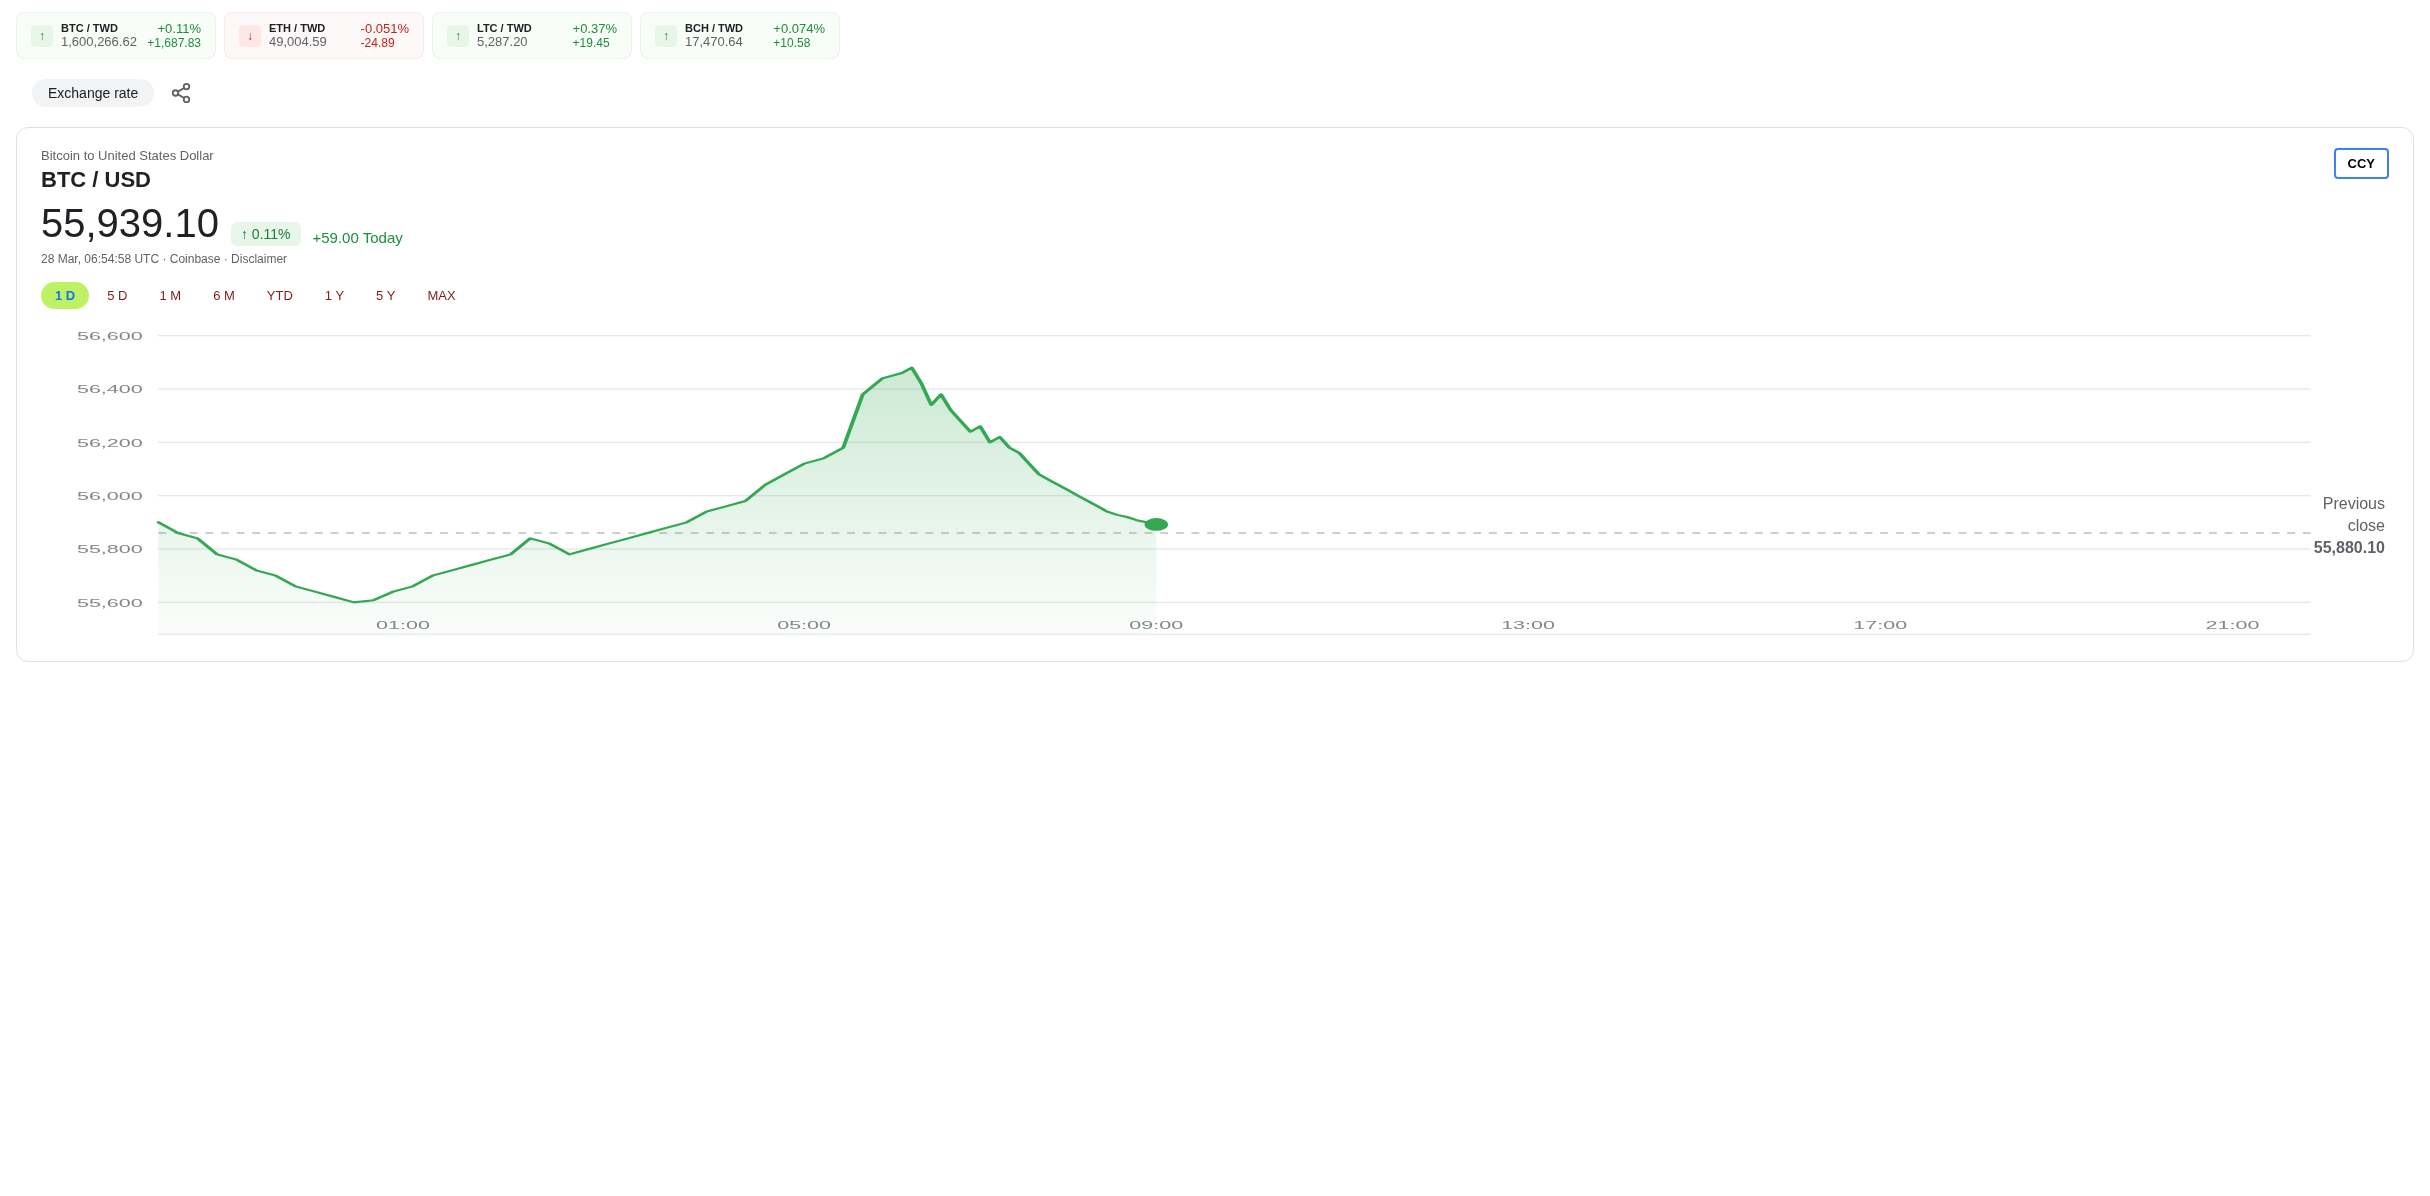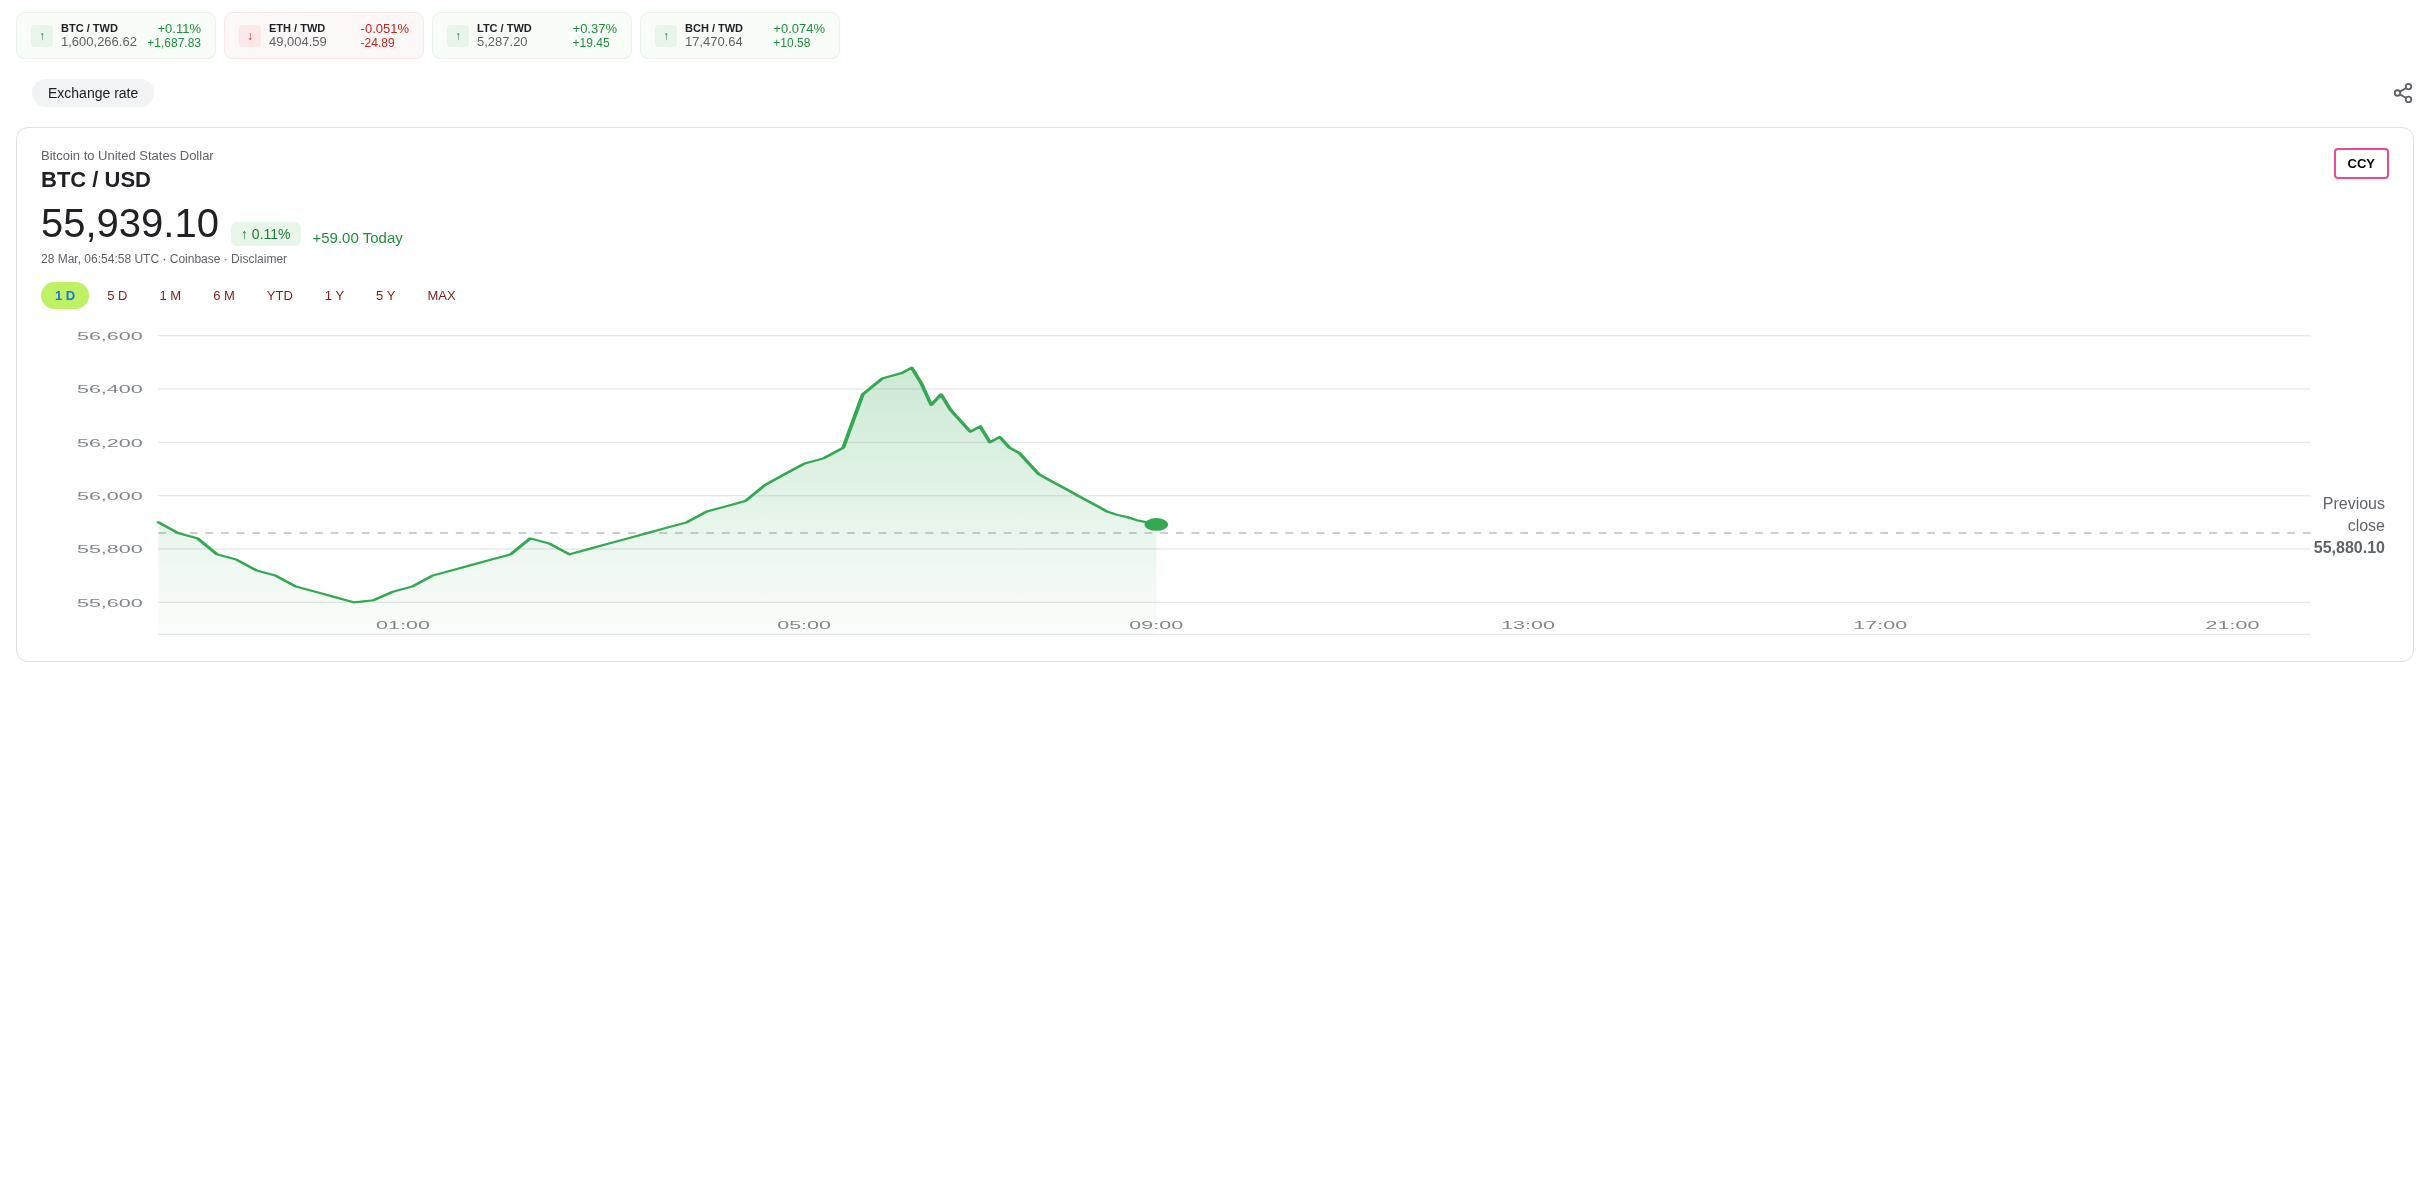--- a/index.html
+++ b/index.html
@@ -74,21 +74,20 @@
       padding: 6px 16px;
       font-size: 14px;
       color: #202124;
       cursor: pointer;
     }
 
     
     .top-row {
       display: flex;
       align-items: center;
-      justify-content: space-between;
       padding: 0 16px;
     }
     .share-icon {
       color: #5f6368;
       cursor: pointer;
       font-size: 18px;
     }
 
     
     .chart-card {
@@ -109,21 +108,21 @@
       align-items: flex-start;
       justify-content: space-between;
     }
     .chart-pair-title {
       font-size: 22px;
       font-weight: 700;
       color: #202124;
       margin-bottom: 8px;
     }
     .ccy-button {
-      border: 2px solid #ec4899;
+      border: 2px solid #3b82f6;
       border-radius: 4px;
       padding: 6px 12px;
       font-size: 13px;
       font-weight: 600;
       cursor: pointer;
       background: #fff;
     }
 
     .chart-price-row {
       display: flex;

